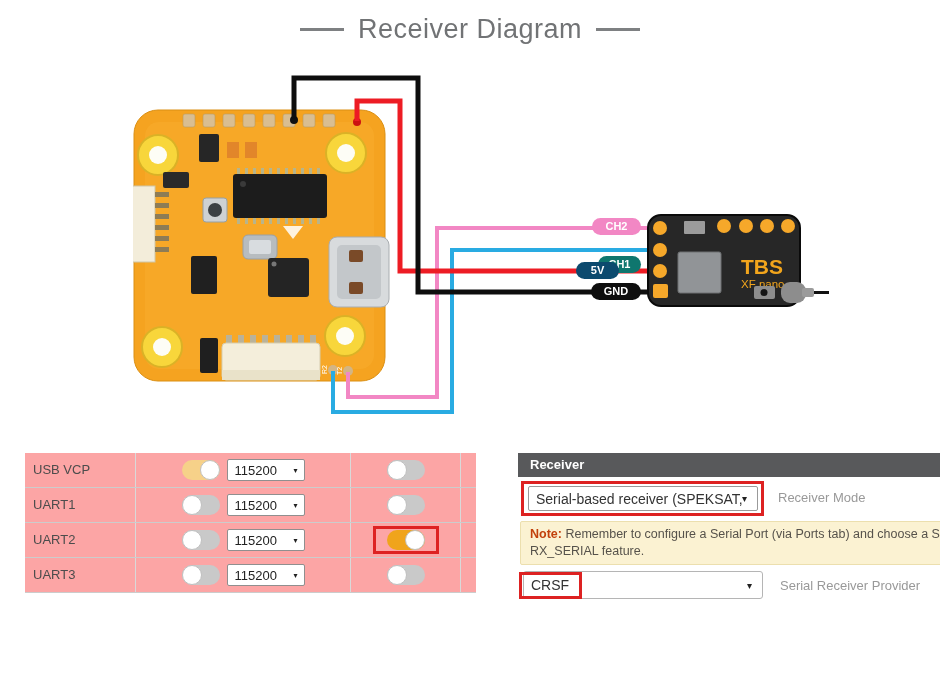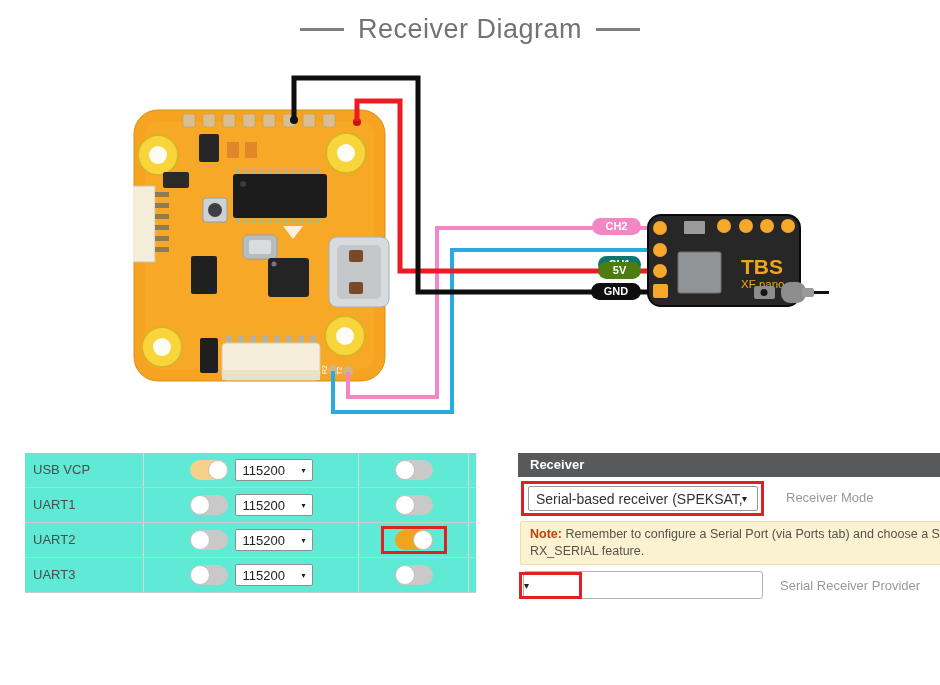--- a/index.html
+++ b/index.html
@@ -18,25 +18,25 @@
         font-size:11px;font-weight:bold;text-align:center;line-height:17px;}
   
   .ports{position:absolute;left:25px;top:453px;width:451px;font-size:13px;z-index:2;}
   .p-head{display:flex;height:23px;background:#8b9390;color:#fff;}
   .p-head>div{line-height:23px;box-sizing:border-box;}
   .c-id{width:110px;padding-left:8px;}
   .c-cfg{width:215px;text-align:center;}
   .c-rx{width:110px;text-align:center;}
   .c-x{flex:1;}
   .p-head .c-cfg,.p-head .c-rx,.p-head .c-x{border-left:1px solid #a2a9a5;}
-  .p-row{display:flex;height:34px;border-bottom:1px solid #cccccc;background:#5eead4;}
+  .p-row{display:flex;height:34px;border-bottom:1px solid #cccccc;background:#fca5a5;}
   .p-row>div{box-sizing:border-box;height:100%;}
   .p-row .c-id{line-height:34px;color:#4c4c4c;}
   .p-row .c-cfg{display:flex;align-items:center;justify-content:center;gap:7px;
-                border-left:1px solid #d9d9d9;margin-left:8px;}
+                border-left:1px solid #d9d9d9;}
   .p-row .c-rx{display:flex;align-items:center;justify-content:center;
                border-left:1px solid #d9d9d9;}
   .p-row .c-x{border-left:1px solid #d9d9d9;}
   .tg{width:38px;height:20px;border-radius:10px;background:#c9c9c9;position:relative;flex:none;}
   .tg::after{content:"";position:absolute;width:20px;height:20px;border-radius:50%;
              background:#fff;border:1px solid #c0c0c0;box-sizing:border-box;left:0;top:0;}
   .tg.on::after{left:auto;right:0;}
   .tg.pale.on{background:#f6d189;}
   .tg.amber.on{background:#f0a41c;}
   .hl{border:3px solid #dd2222;padding:1px 11px;display:inline-flex;align-items:center;}
@@ -52,21 +52,21 @@
   .redbox{position:absolute;border:3px solid #dd2222;box-sizing:border-box;z-index:5;}
   .rb-mode{left:3px;top:28px;width:243px;height:35px;}
   .rb-crsf{left:1px;top:119px;width:63px;height:27px;}
   .big-sel{position:absolute;background:#fff;border:1px solid #9a9a9a;border-radius:2px;
            display:flex;align-items:center;box-sizing:border-box;}
   .big-sel .v{font-size:14px;color:#333;padding-left:7px;flex:1;white-space:nowrap;overflow:hidden;}
   .big-sel .car{font-size:10px;color:#222;padding-right:10px;}
   .mode-sel{left:10px;top:33px;width:230px;height:25px;}
   .crsf-sel{left:5px;top:118px;width:240px;height:28px;border-color:#b5b5b5;border-radius:3px;}
   .side-label{position:absolute;font-size:13px;color:#999;}
-  .lbl-mode{left:268px;top:37px;}
+  .lbl-mode{left:260px;top:37px;}
   .lbl-prov{left:262px;top:125px;}
   .note{position:absolute;left:2px;top:68px;width:440px;box-sizing:border-box;
         background:#fbf2d2;border:1px solid #ecdfae;border-radius:2px;padding:4px 9px;
         font-size:12.5px;line-height:17px;color:#56524b;overflow:hidden;}
   .note .n1{white-space:nowrap;overflow:hidden;}
   .note b{color:#c2410c;}
 </style>
 </head>
 <body>
 
@@ -222,21 +222,21 @@
     <rect x="109" y="73" width="21" height="13" rx="2" fill="#8d8d8d"></rect>
     <circle cx="119" cy="79.5" r="3.5" fill="#151515"></circle>
     <g>
       <rect x="136" y="69" width="25" height="21" rx="9" fill="#8d8d8d"></rect>
       <rect x="157" y="75" width="12" height="9" rx="2" fill="#9b9b9b"></rect>
     </g>
   </svg>
 
   <div class="pill" style="left: 592px; top: 218px; width: 49px; background: rgb(242, 135, 196);">CH2</div>
   <div class="pill" style="left: 598px; top: 256px; width: 43px; background: #0f766e;">CH1</div>
-  <div class="pill" style="left: 598px; top: 262px; width: 43px; background: #4d7c0f;">5V</div>
+  <div class="pill" style="left: 576px; top: 262px; width: 43px; background: #0c4a6e;">5V</div>
   <div class="pill" style="left: 591px; top: 283px; width: 50px; background: rgb(14, 14, 14);">GND</div>
 
   <div class="ports">
 
     <div class="p-row">
       <div class="c-id">USB VCP</div>
       <div class="c-cfg">
         <div class="tg pale on"></div>
         <div class="sel">
           <span class="v">115200</span>
@@ -307,18 +307,19 @@
     </div>
     <div class="side-label lbl-mode">Receiver Mode</div>
 
     <div class="note">
       <div class="n1"><b>Note:</b><span> Remember to configure a Serial Port (via Ports tab) and choose a Serial</span></div>
       <div class="n2">RX_SERIAL feature.</div>
     </div>
 
     <div class="redbox rb-crsf"></div>
     <div class="big-sel crsf-sel">
+      <span class="v">CRSF</span>
       <span class="car">▾</span>
     </div>
     <div class="side-label lbl-prov">Serial Receiver Provider</div>
   </div>
 
 </div>
 
 </body></html>

